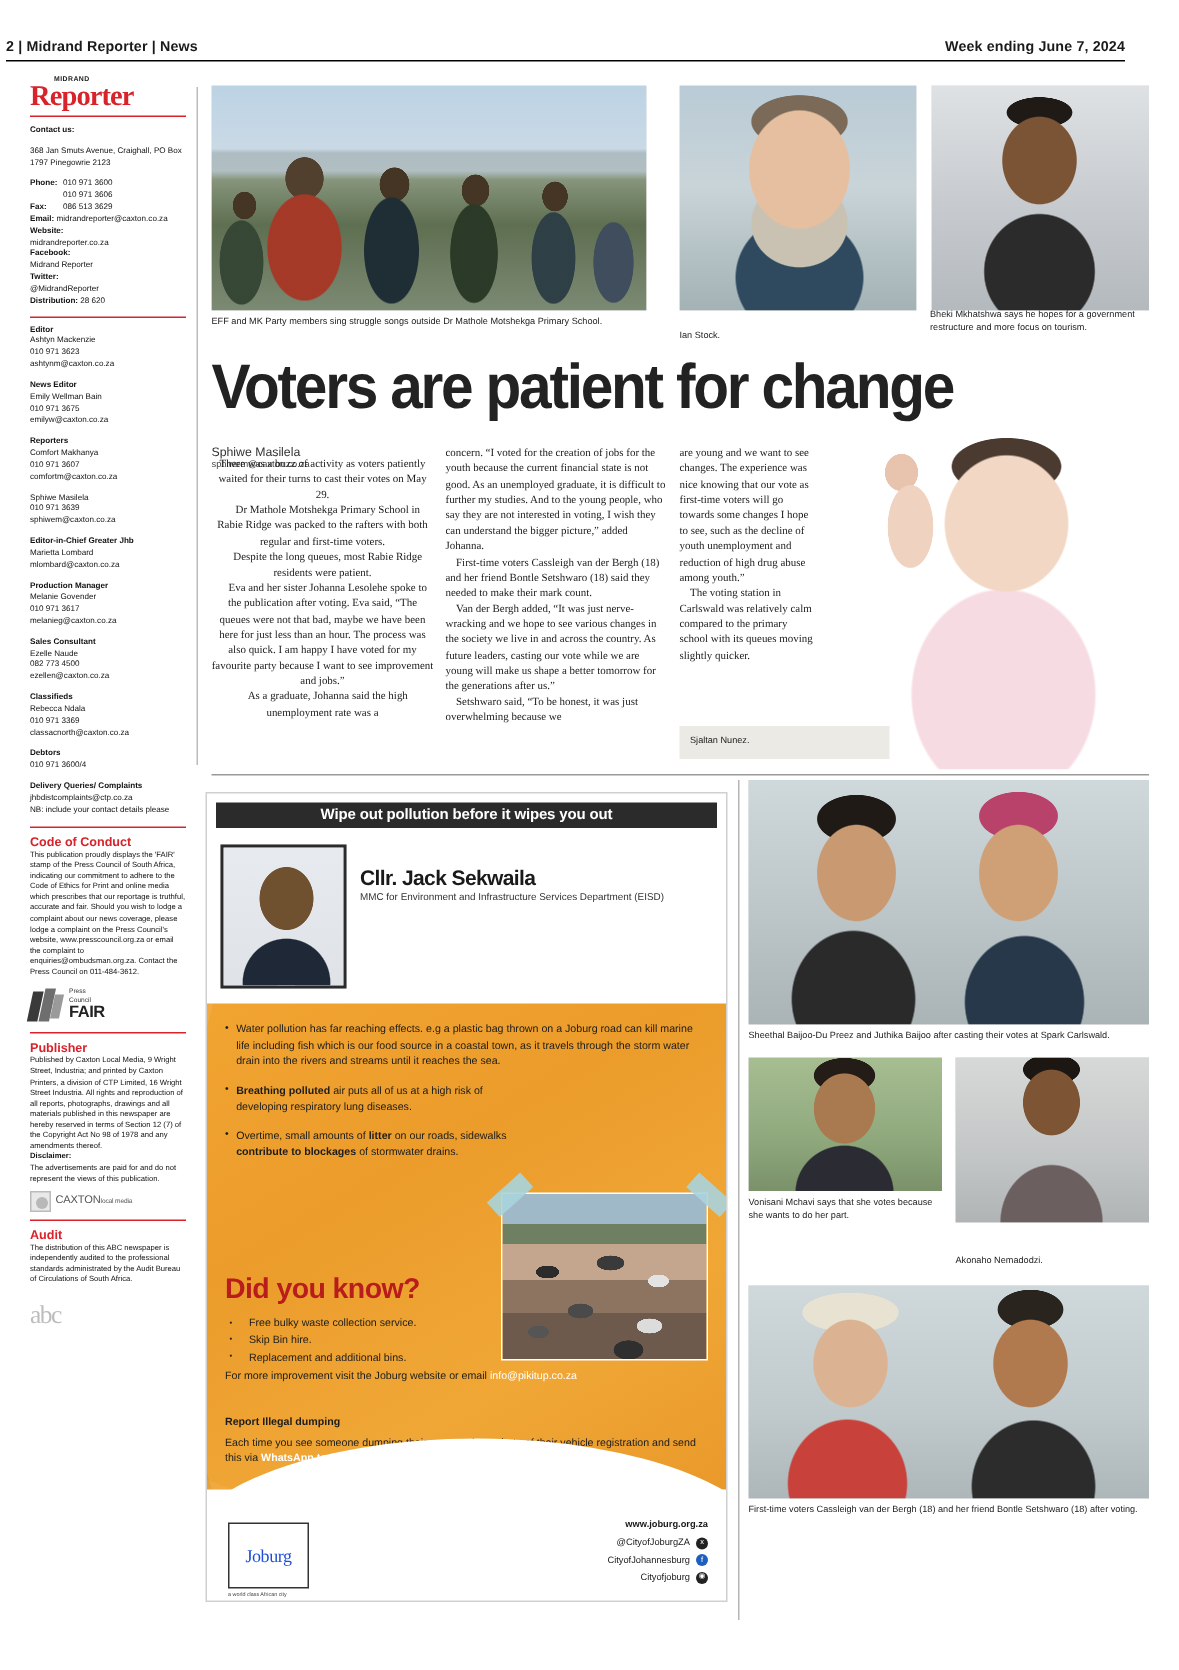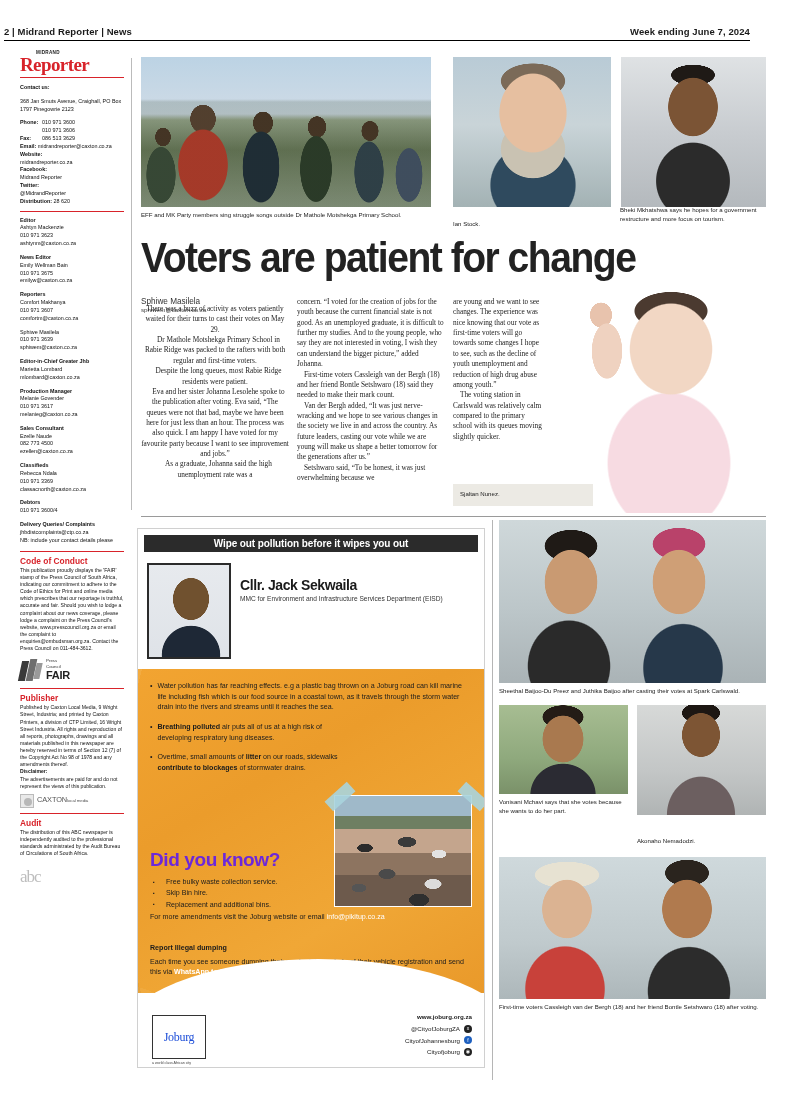--- a/index.html
+++ b/index.html
@@ -177,21 +177,21 @@
   }
   .advert .tape {
     position: absolute; width: 30px; height: 13px; background: #a8d4dd;
     opacity: .9; z-index: 5;
   }
   .advert .tape.t1 { left: 187px; top: 261px; transform: rotate(-42deg); }
   .advert .tape.t2 { left: 320px; top: 261px; transform: rotate(42deg); }
 
   .advert .dyk {
     position: absolute; left: 12px; top: 320px; z-index: 4;
-    color: #6d28d9; font-size: 19px; font-weight: bold; letter-spacing: -0.4px;
+    color: #b91c1c; font-size: 19px; font-weight: bold; letter-spacing: -0.4px;
   }
   .advert .svc {
     position: absolute; left: 12px; top: 348px; width: 322px; z-index: 4;
     font-size: 7.1px; line-height: 1.62; color: #1c1c1c;
   }
   .advert .svc .hd { font-weight: bold; margin-bottom: 5px; }
   .advert .svc ul { list-style: none; margin: 0 0 1px 0; }
   .advert .svc li { padding-left: 16px; position: relative; }
   .advert .svc li::before { content: "▪"; position: absolute; left: 3px; font-size: 5px; top: 0.5px; }
   .advert .svc .mail { color: #fff; }
@@ -516,21 +516,21 @@
 
   <div class="dyk">Did you know?</div>
 
   <div class="svc">
     <ul id="advert-services">
         <li>Free bulky waste collection service.</li>
         <li>Skip Bin hire.</li>
         <li>Replacement and additional bins.</li>
       </ul>
     <div>
-      <span>For more amendments visit the Joburg website or email </span><span class="mail">info@pikitup.co.za</span>
+      <span>For more improvement visit the Joburg website or email </span><span class="mail">info@pikitup.co.za</span>
     </div>
   </div>
 
   <div class="report">
     <div class="hd">Report Illegal dumping</div>
     <div><span>Each time you see someone dumping their waste, take a photo of their vehicle registration and send this via </span><span class="wa">WhatsApp to 082 779 1361.</span></div>
   </div>
 
   <div class="swoosh"></div>
 

